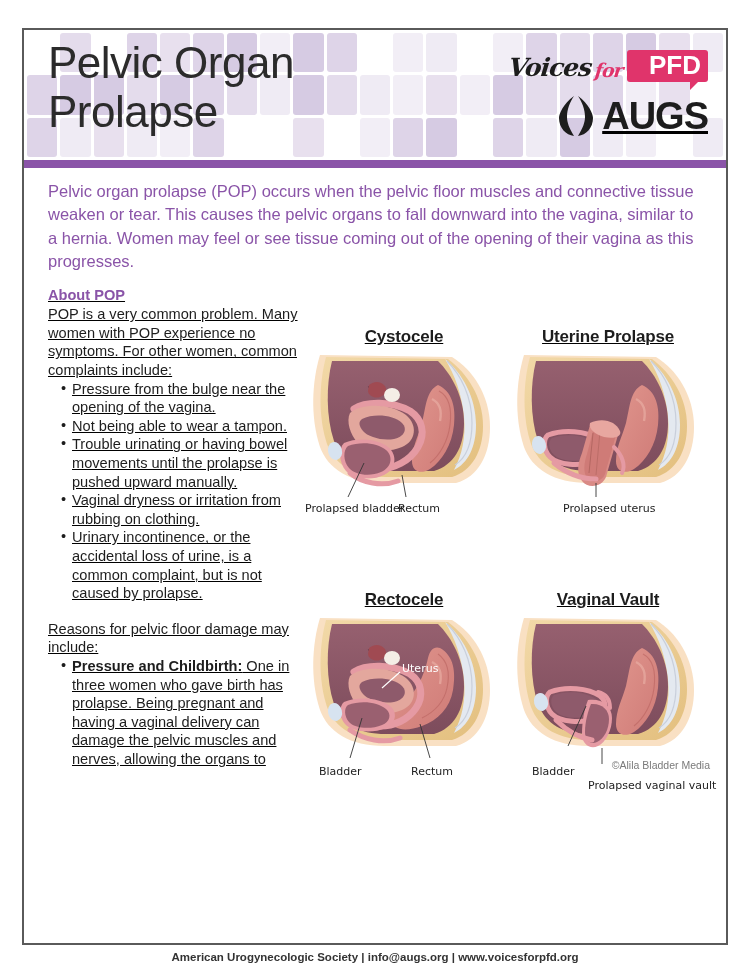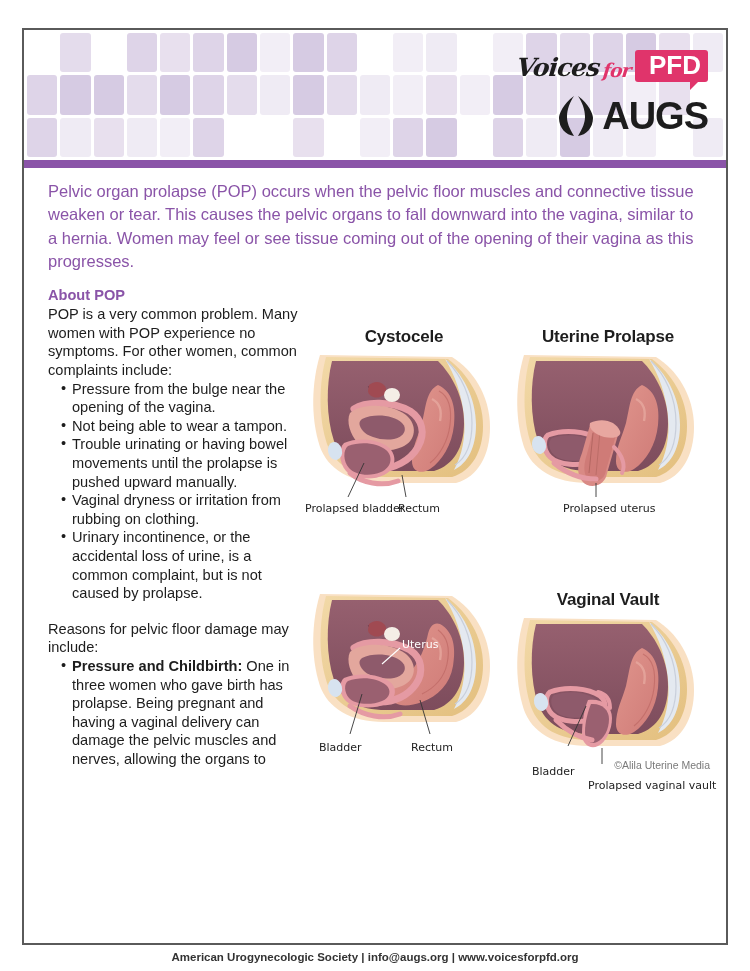--- a/index.html
+++ b/index.html
@@ -98,39 +98,40 @@
     transform: skewX(-6deg);
     margin-bottom: 1px;
   }
   #vfp .bubble {
     position: relative;
     background: #e0346b;
     color: #ffffff;
     font-weight: 700;
     font-size: 26px;
     letter-spacing: 0px;
-    padding: 1px 7px 3px 14px;
+    padding: 1px 7px 3px 22px;
     border-radius: 3px;
     line-height: 1.08;
   }
   #vfp .bubble::after {
     content: "";
     position: absolute;
     right: 9px;
     bottom: -8px;
     width: 0; height: 0;
     border-left: 9px solid #e0346b;
     border-bottom: 9px solid transparent;
   }
   #augs {
     display: flex;
     align-items: center;
     justify-content: flex-end;
     gap: 3px;
     margin-top: 12px;
+    text-decoration: underline;
   }
   #augs .mark { width: 46px; height: 44px; display: block; }
   #augs .word {
     font-size: 38px;
     font-weight: 700;
     color: #1d1d1d;
     letter-spacing: -1px;
     line-height: 1;
   }
 
@@ -139,20 +140,21 @@
     color: #8a54a8;
     font-size: 16.5px;
     line-height: 1.42;
     padding: 12px 22px 8px 24px;
   }
 
   
   #body-wrap {
     display: flex;
     padding: 4px 10px 0 24px;
+    text-decoration: underline;
   }
   #left-col {
     width: 252px;
     flex: none;
     font-size: 14.6px;
     line-height: 1.275;
     color: #1d1d1d;
   }
   #about-head {
     color: #8a54a8;
@@ -289,20 +291,22 @@
         <i style="background: rgb(214, 203, 227);"></i>
         <i style="background: rgb(255, 255, 255);"></i>
         <i style="background: rgb(222, 212, 232);"></i>
         <i style="background: rgb(239, 235, 244);"></i>
         <i style="background: rgb(214, 203, 227);"></i>
         <i style="background: rgb(239, 235, 244);"></i>
         <i style="background: rgb(242, 238, 246);"></i>
         <i style="background: rgb(255, 255, 255);"></i>
         <i style="background: rgb(239, 235, 244);"></i>
       </div>
+    <div id="header-title">Pelvic Organ
+Prolapse</div>
 
     <div id="logos">
       <div id="vfp">
         <span class="voices">Voices</span>
         <span class="forword">for</span>
         <span class="bubble">PFD</span>
       </div>
       <div id="augs">
         <svg class="mark" viewBox="0 0 46 44">
           <path d="M21 2 C10 10 6 20 6 24 C6 34 13 41 21 42 C16 34 14 28 14 23 C14 15 17 8 21 2 Z" fill="#1d1d1d"></path>
@@ -440,20 +444,21 @@
             <div class="lbl" style="left:53px; bottom:-12px;">Prolapsed uterus</div>
           </div>
         </div>
       </div>
 
       <div style="height:46px"></div>
 
       <div class="diag-row">
 
         <div class="diag">
+          <h3>Rectocele</h3>
           <div class="canvas">
             <svg viewBox="0 0 196 152">
               <defs>
                 <linearGradient id="r-fat" x1="0" y1="0" x2="1" y2="1">
                   <stop offset="0" stop-color="#f2d9a8"></stop>
                     <stop offset="1" stop-color="#e3bf7e"></stop>
                 </linearGradient>
                 <linearGradient id="r-mus" x1="0" y1="0" x2="0" y2="1">
                   <stop offset="0" stop-color="#96606f"></stop>
                     <stop offset="1" stop-color="#7d4c5c"></stop>
@@ -536,18 +541,18 @@
 
               <line x1="76" y1="92" x2="58" y2="132" stroke="#333" stroke-width="0.9"></line>
               <line x1="92" y1="134" x2="92" y2="150" stroke="#333" stroke-width="0.9"></line>
             </svg>
             <div class="lbl" style="left:22px; bottom:-12px;">Bladder</div>
             <div class="lbl" style="left:78px; bottom:-26px;">Prolapsed vaginal vault</div>
           </div>
         </div>
       </div>
 
-      <div id="credit">©Alila Uterine Media</div>
+      <div id="credit">©Alila Bladder Media</div>
     </div>
   </div>
 </div>
 
 <div id="footer">American Urogynecologic Society | info@augs.org | www.voicesforpfd.org</div>
 
 </body></html>

